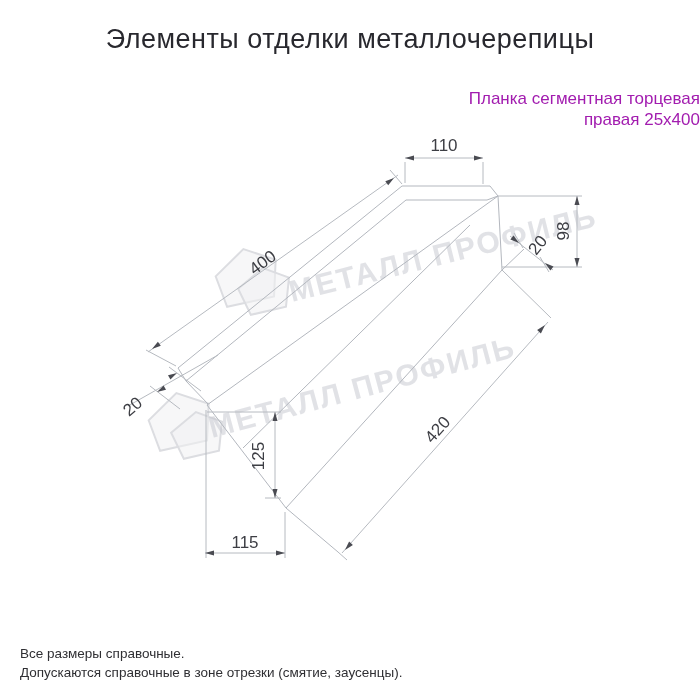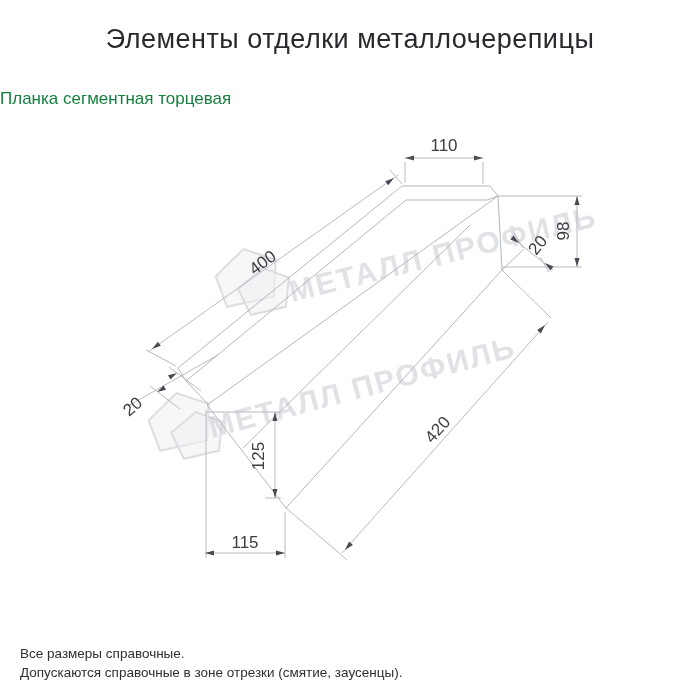--- a/index.html
+++ b/index.html
@@ -1,41 +1,42 @@
 <!DOCTYPE html>
 <html><head>
 <meta charset="utf-8">
 <style>
   html,body{margin:0;padding:0;background:#ffffff;}
   #page{position:relative;width:700px;height:700px;background:#ffffff;overflow:hidden;
         font-family:"Liberation Sans", sans-serif;padding-left:28px;}
   .page-title{position:absolute;top:24px;left:0;width:700px;text-align:center;
         font-size:27px;font-weight:400;color:#28282e;letter-spacing:0.5px;}
-  .subtitle{position:absolute;top:88px;left:0;width:700px;text-align:left;
-        font-size:17px;line-height:21px;color:#15803d;}
+  .subtitle{position:absolute;top:88px;left:0;width:700px;text-align:right;
+        font-size:17px;line-height:21px;color:#a21caf;}
   .footer{position:absolute;left:20px;top:644px;font-size:13.5px;line-height:19px;color:#2f2f33;}
   svg{position:absolute;left:0;top:0;}
   .pline{stroke:#b3b7be;stroke-width:1;fill:none;}
   .dline{stroke:#b6bac0;stroke-width:1;fill:none;}
   .arrow{fill:#4a4b52;stroke:none;}
   .dimtxt{font-family:"Liberation Sans",sans-serif;font-size:17px;fill:#3d3e44;}
   .wm-text{font-family:"Liberation Sans",sans-serif;font-size:30px;font-weight:bold;
         letter-spacing:2px;fill:rgba(196,198,205,0.5);}
   .wm-shape{stroke:#dcdde1;stroke-width:2;fill:rgba(240,240,243,0.55);}
   .edge-mark{position:absolute;right:0;top:183px;width:6px;height:22px;background:#7cb342;opacity:.85;}
 </style>
 </head>
 <body>
 
 <div id="page">
 
   <div class="page-title">Элементы отделки металлочерепицы</div>
 
   <div class="subtitle">
     <div>Планка сегментная торцевая</div>
+    <div>правая 25x400</div>
   </div>
 
   <svg width="700" height="700" viewBox="0 0 700 700">
 
     <g transform="translate(205,262) rotate(-10)">
       <path class="wm-shape" d="M8,16 L40,-6 L70,10 L62,46 L14,48 Z"></path>
       <path class="wm-shape" d="M28,32 L56,16 L80,30 L72,58 L36,60 Z"></path>
     </g>
     <text class="wm-text" transform="translate(292,302) rotate(-14)">МЕТАЛЛ ПРОФИЛЬ</text>
 

